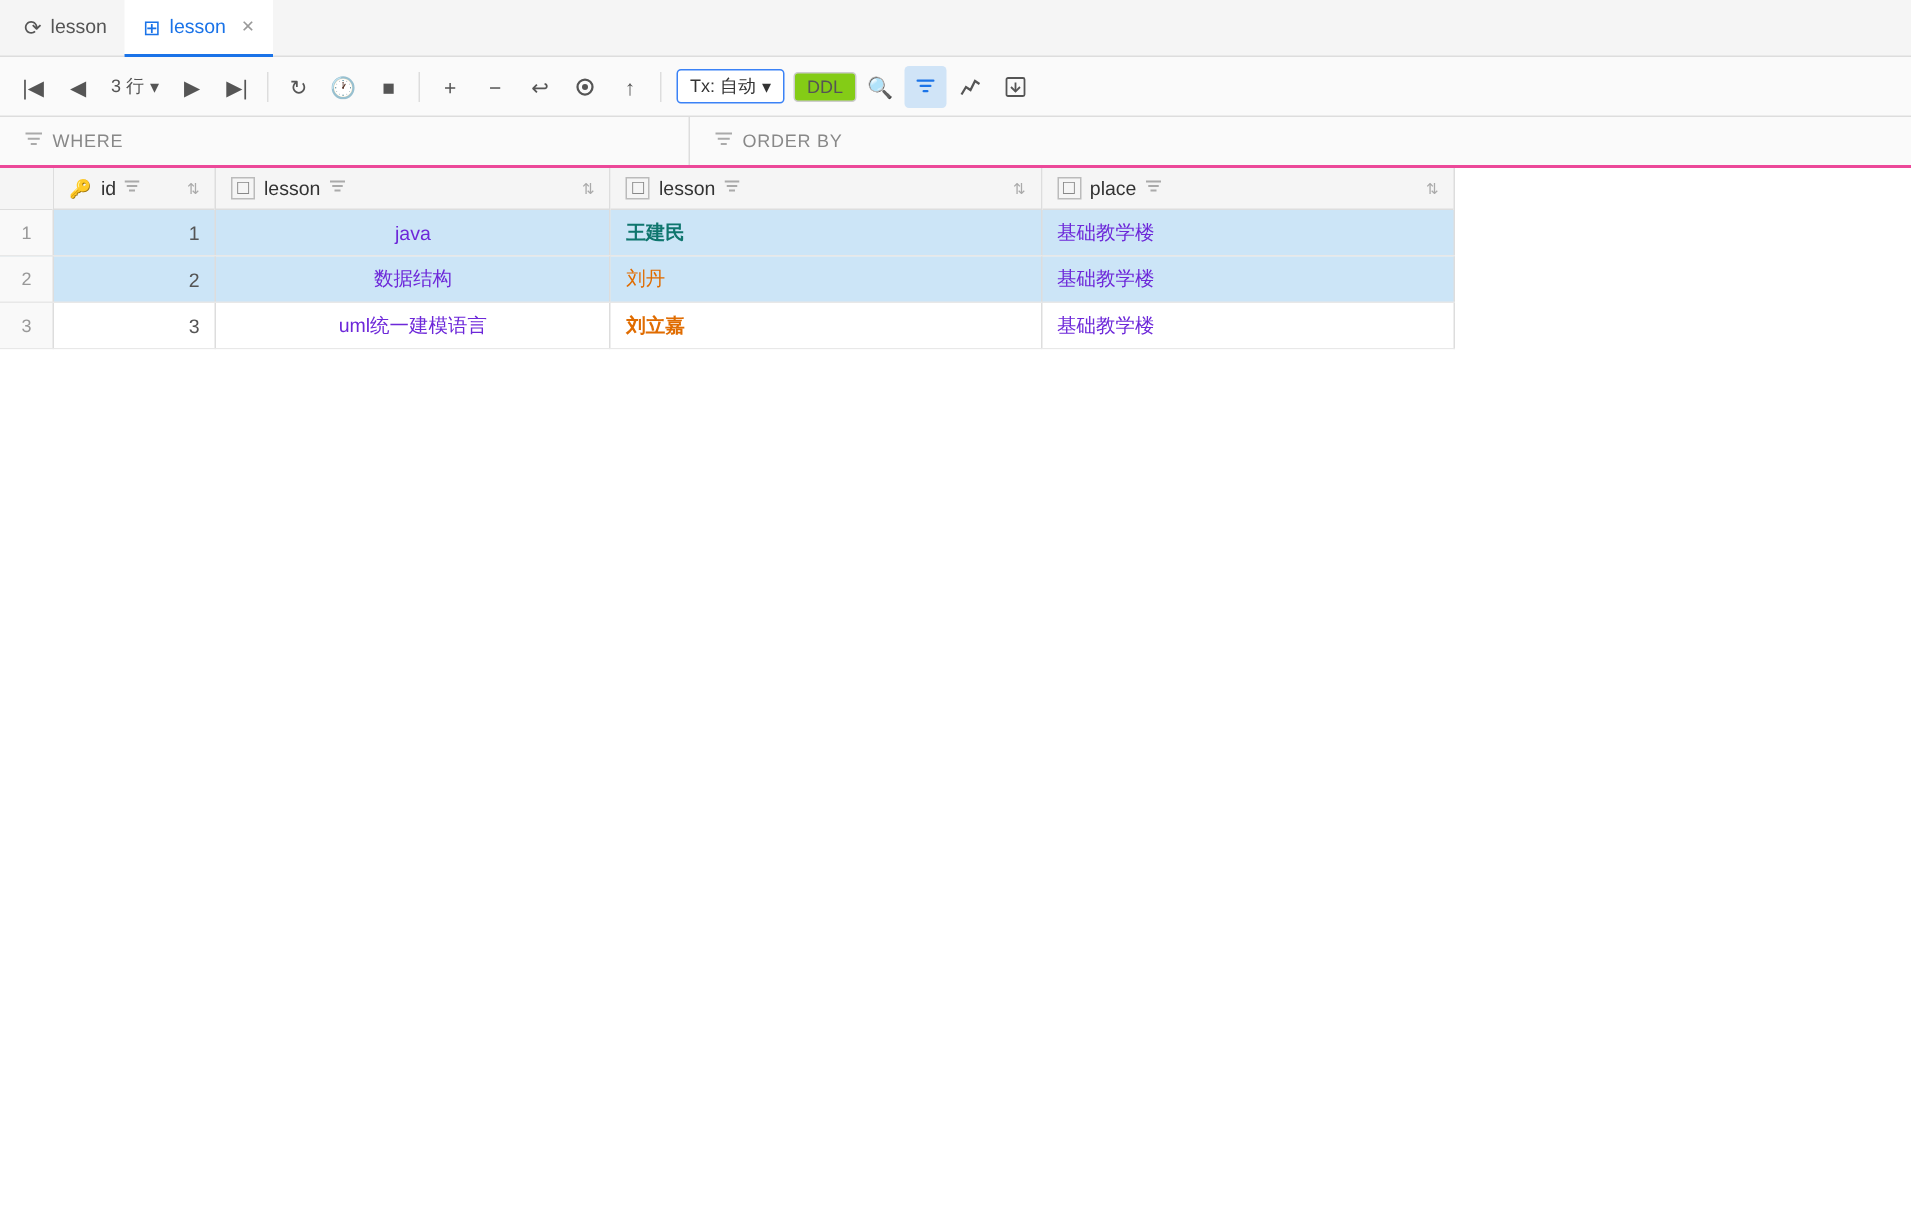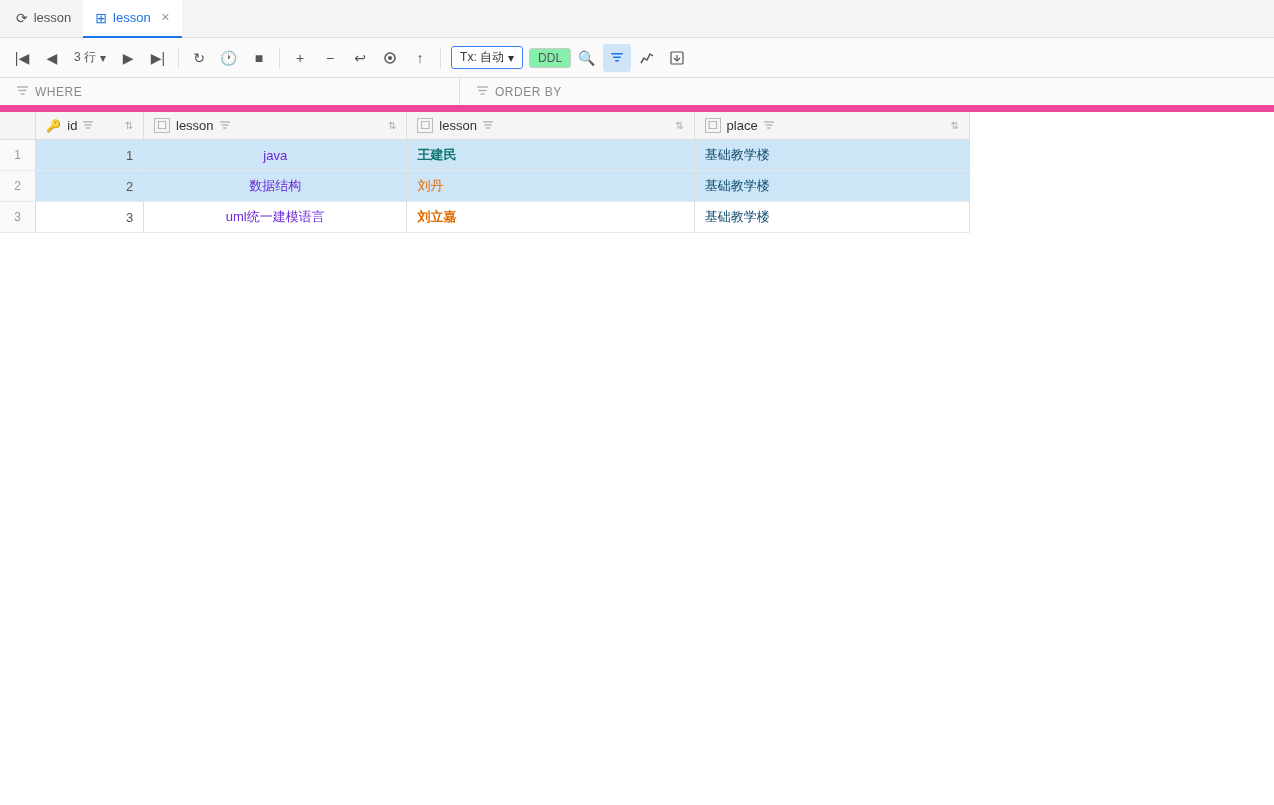--- a/index.html
+++ b/index.html
@@ -83,32 +83,32 @@
       border-radius: 3px;
       background: #fff;
       font-size: 12px;
       cursor: pointer;
       margin: 0 4px;
     }
     .ddl-btn {
       padding: 2px 8px;
       border: 1px solid #ccc;
       border-radius: 3px;
-      background: #86efac;
+      background: #84cc16;
       font-size: 12px;
       cursor: pointer;
       color: #555;
     }
 
     
     .filter-bar {
       display: flex;
       align-items: center;
       background: #fafafa;
-      border-bottom: 7px solid #ec4899;
+      border-bottom: 2px solid #ec4899;
       height: 34px;
     }
     .filter-section {
       display: flex;
       align-items: center;
       padding: 0 16px;
       height: 100%;
       gap: 6px;
       font-size: 12px;
       color: #888;
@@ -169,21 +169,21 @@
     }
     .row-highlighted {
       background: #cce5f7 !important;
     }
     .row-normal {
       background: #fff;
     }
     .id-col { width: 80px; text-align: right; color: #555; }
     .lesson-col { width: 220px; color: #6d28d9; text-align: center; }
     .teacher-col { width: 240px; color: #e06c00; }
-    .place-col { width: 220px; color: #0c4a6e; }
+    .place-col { width: 220px; color: #6d28d9; }
     .row-num-cell {
       width: 30px;
       min-width: 30px;
       background: #f9f9f9;
       text-align: center;
       color: #999;
       font-size: 12px;
       border-right: 1px solid #ddd;
     }
     .th-row-num {

